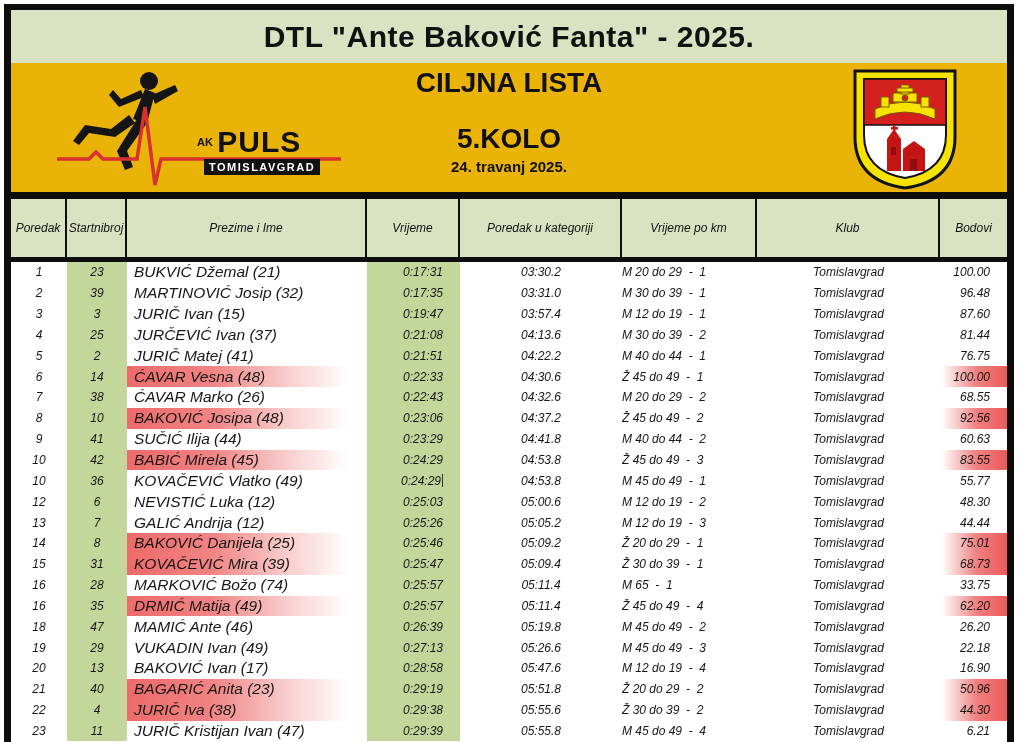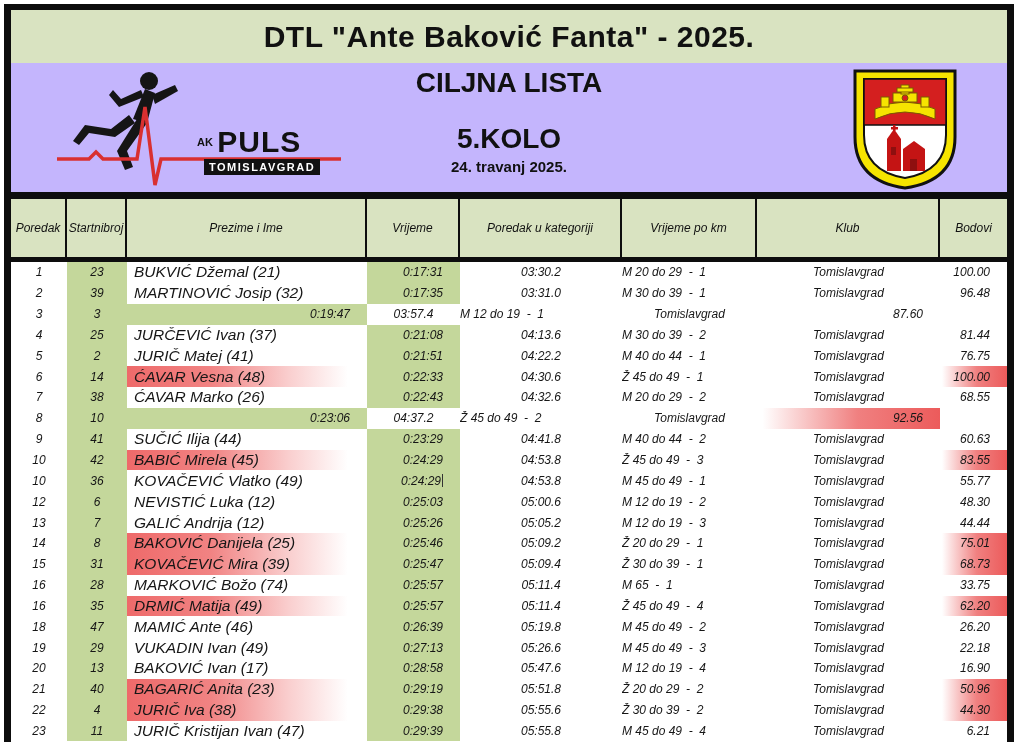--- a/index.html
+++ b/index.html
@@ -5,21 +5,21 @@
   html,body{margin:0;padding:0;background:#ffffff;font-family:"Liberation Sans",sans-serif;}
   .page{position:relative;width:1024px;height:742px;background:#ffffff;overflow:hidden;}
   .frame{position:absolute;left:4px;top:4px;width:1010px;height:738px;
          border-left:7px solid #0d0d0d;border-right:7px solid #0d0d0d;border-top:6px solid #0d0d0d;
          box-sizing:border-box;background:#ffffff;}
   
   .title-band{position:absolute;left:0;top:0;width:996px;height:53px;background:#d9e3c1;
               display:flex;align-items:center;justify-content:center;}
   .title-band h1{margin:0;font-size:30px;font-weight:bold;color:#111;letter-spacing:0.5px;}
   
-  .header-area{position:absolute;left:0;top:53px;width:996px;height:129px;background:#c4b5fd;}
+  .header-area{position:absolute;left:0;top:53px;width:996px;height:129px;background:#eab308;}
   .center-titles{position:absolute;left:0;top:0;width:996px;height:129px;text-align:center;}
   .subtitle1{margin:0;padding-top:4px;font-size:28px;font-weight:bold;color:#111;}
   .subtitle2{margin:0;padding-top:24px;font-size:28px;font-weight:bold;color:#111;}
   .date-line{margin:0;padding-top:3px;font-size:15px;font-weight:bold;color:#111;}
   
   .logo{position:absolute;left:38px;top:8px;width:300px;height:120px;}
   .logo svg{position:absolute;left:0;top:0;}
   .logo-text{position:absolute;left:148px;top:56px;line-height:1;}
   .logo-ak{font-size:11px;font-weight:bold;color:#111;vertical-align:6px;}
   .logo-puls{font-size:30px;font-weight:bold;color:#111;letter-spacing:1px;}
@@ -156,20 +156,21 @@
             <div class="c name">MARTINOVIĆ Josip (32)</div>
             <div class="c time">0:17:35</div>
             <div class="c pace">03:31.0</div>
             <div class="c cat">M 30 do 39  -  1</div>
             <div class="c club">Tomislavgrad</div>
             <div class="c pts">96.48</div>
           </div>
           <div class="row">
             <div class="c rank">3</div>
             <div class="c bib">3</div>
+            <div class="c name">JURIČ Ivan (15)</div>
             <div class="c time">0:19:47</div>
             <div class="c pace">03:57.4</div>
             <div class="c cat">M 12 do 19  -  1</div>
             <div class="c club">Tomislavgrad</div>
             <div class="c pts">87.60</div>
           </div>
           <div class="row">
             <div class="c rank">4</div>
             <div class="c bib">25</div>
             <div class="c name">JURČEVIĆ Ivan (37)</div>
@@ -205,20 +206,21 @@
             <div class="c name">ĆAVAR Marko (26)</div>
             <div class="c time">0:22:43</div>
             <div class="c pace">04:32.6</div>
             <div class="c cat">M 20 do 29  -  2</div>
             <div class="c club">Tomislavgrad</div>
             <div class="c pts">68.55</div>
           </div>
           <div class="row">
             <div class="c rank">8</div>
             <div class="c bib">10</div>
+            <div class="c name female">BAKOVIĆ Josipa (48)</div>
             <div class="c time">0:23:06</div>
             <div class="c pace">04:37.2</div>
             <div class="c cat">Ž 45 do 49  -  2</div>
             <div class="c club">Tomislavgrad</div>
             <div class="c pts female">92.56</div>
           </div>
           <div class="row">
             <div class="c rank">9</div>
             <div class="c bib">41</div>
             <div class="c name">SUČIĆ Ilija (44)</div>

